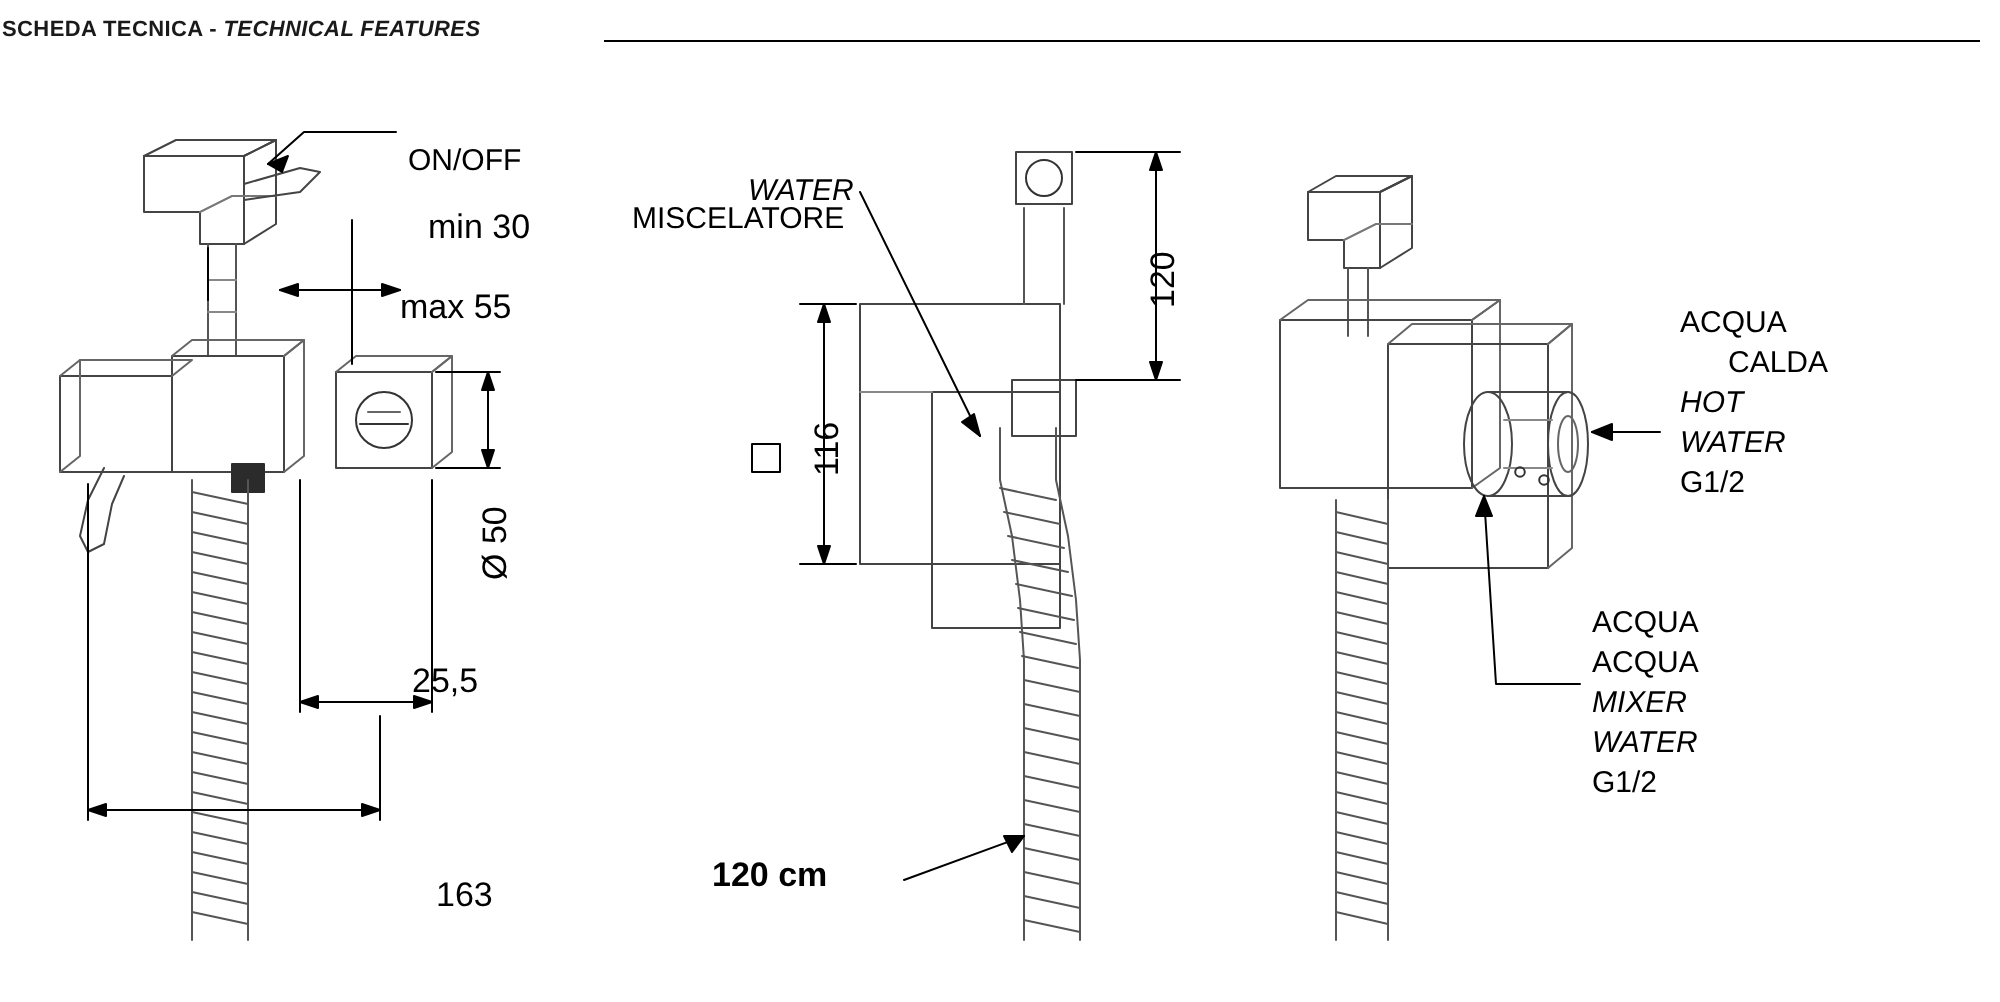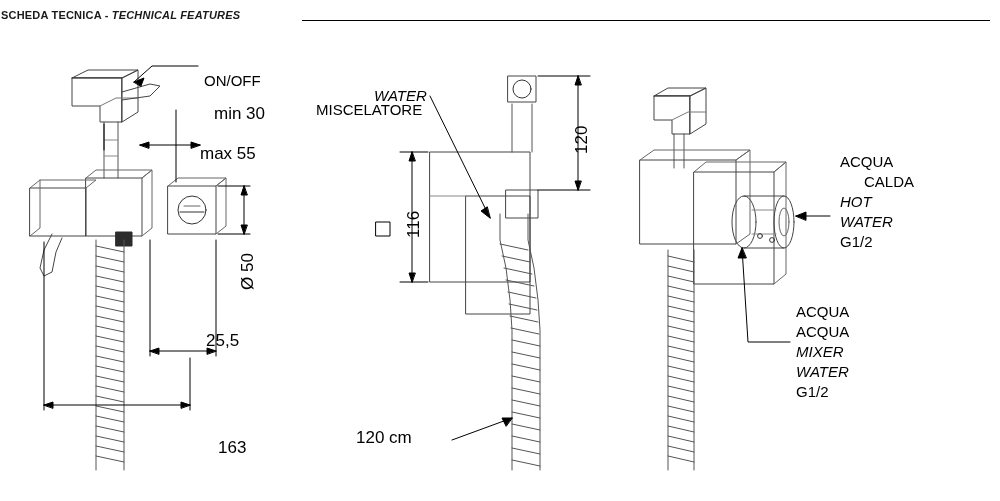--- a/index.html
+++ b/index.html
@@ -235,21 +235,21 @@
   <div class="lbl big" style="left:214px; top:104px;">min 30</div>
   <div class="lbl big" style="left:200px; top:128px;margin-top:16px;">max 55</div>
   <div class="lbl big vert" style="left:238px; top:290px;">Ø 50</div>
   <div class="lbl big" style="left:206px; top:331px;">25,5</div>
   <div class="lbl big" style="left:218px; top:392px;margin-top:46px;">163</div>
 
   <div class="lbl" style="left:316px; top:72px;margin-top:28px;">MISCELATORE</div>
   <div class="lbl it" style="left:374px; top:86px;">WATER</div>
   <div class="lbl big vert" style="left:572px; top:154px;">120</div>
   <div class="lbl big vert" style="left:404px; top:238px;">116</div>
-  <div class="lbl big" style="left:356px; top:428px;">120 cm</div>
+  <div class="lbl big" style="left:356px; top:428px;font-weight:bold;">120 cm</div>
 
   <div class="lbl" style="left:840px; top:152px;">ACQUA</div>
   <div class="lbl" style="left:840px; top:172px;margin-left:24px;">CALDA</div>
   <div class="lbl it" style="left:840px; top:192px;font-style:italic;">HOT</div>
   <div class="lbl it" style="left:840px; top:212px;">WATER</div>
   <div class="lbl" style="left:840px; top:232px;">G1/2</div>
 
   <div class="lbl" style="left:796px; top:302px;">ACQUA</div>
   <div class="lbl" style="left:796px; top:322px;">ACQUA</div>
   <div class="lbl it" style="left:796px; top:342px;">MIXER</div>

